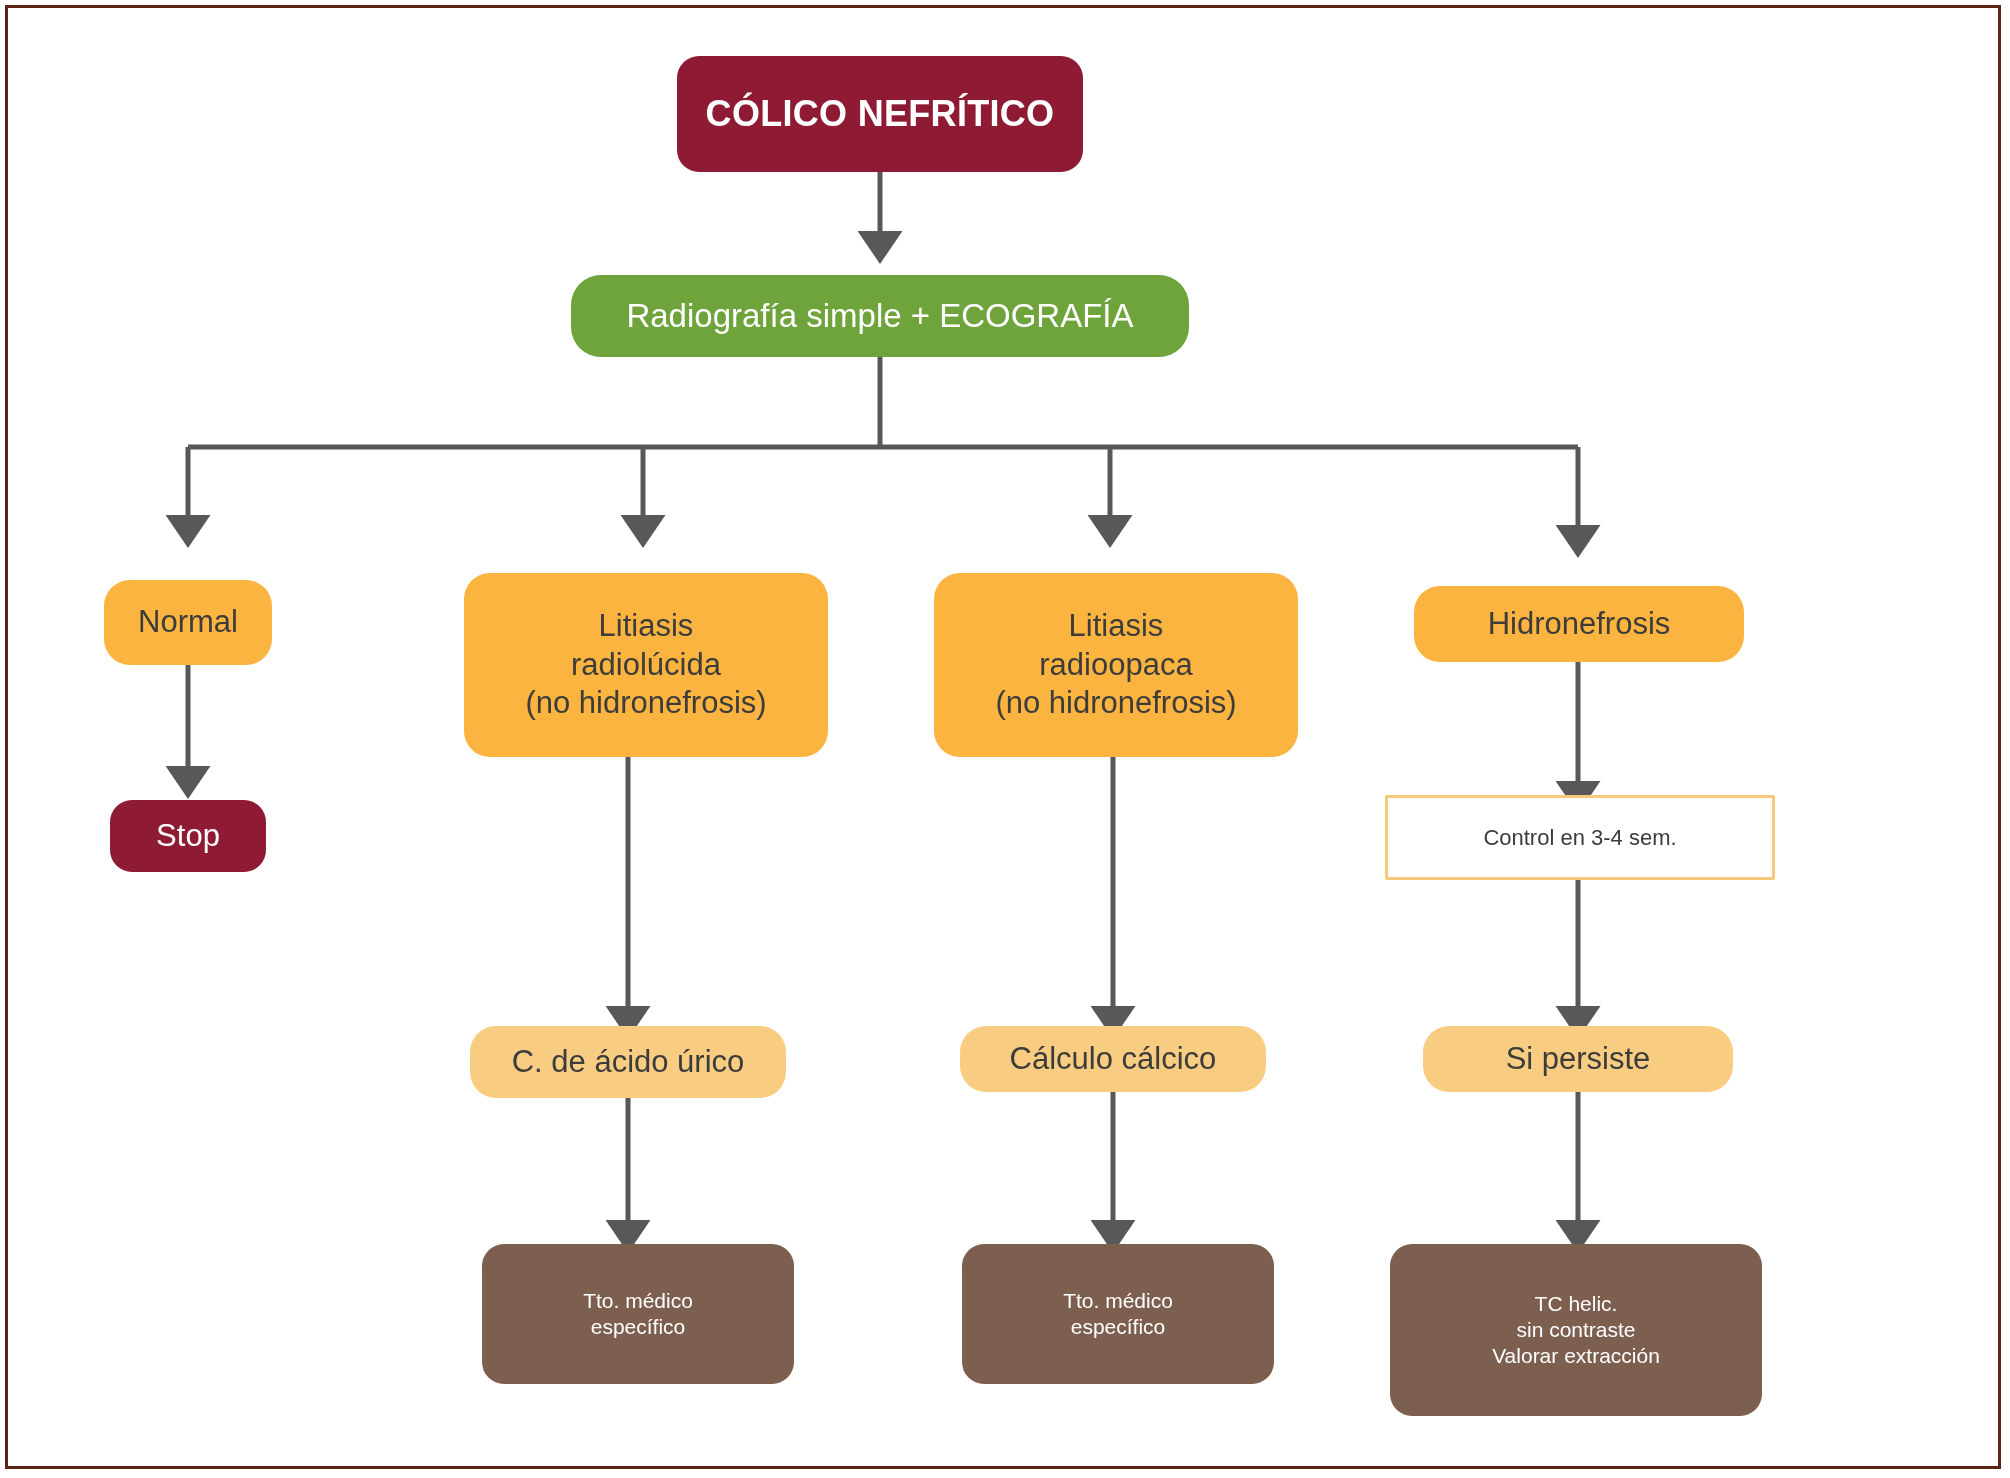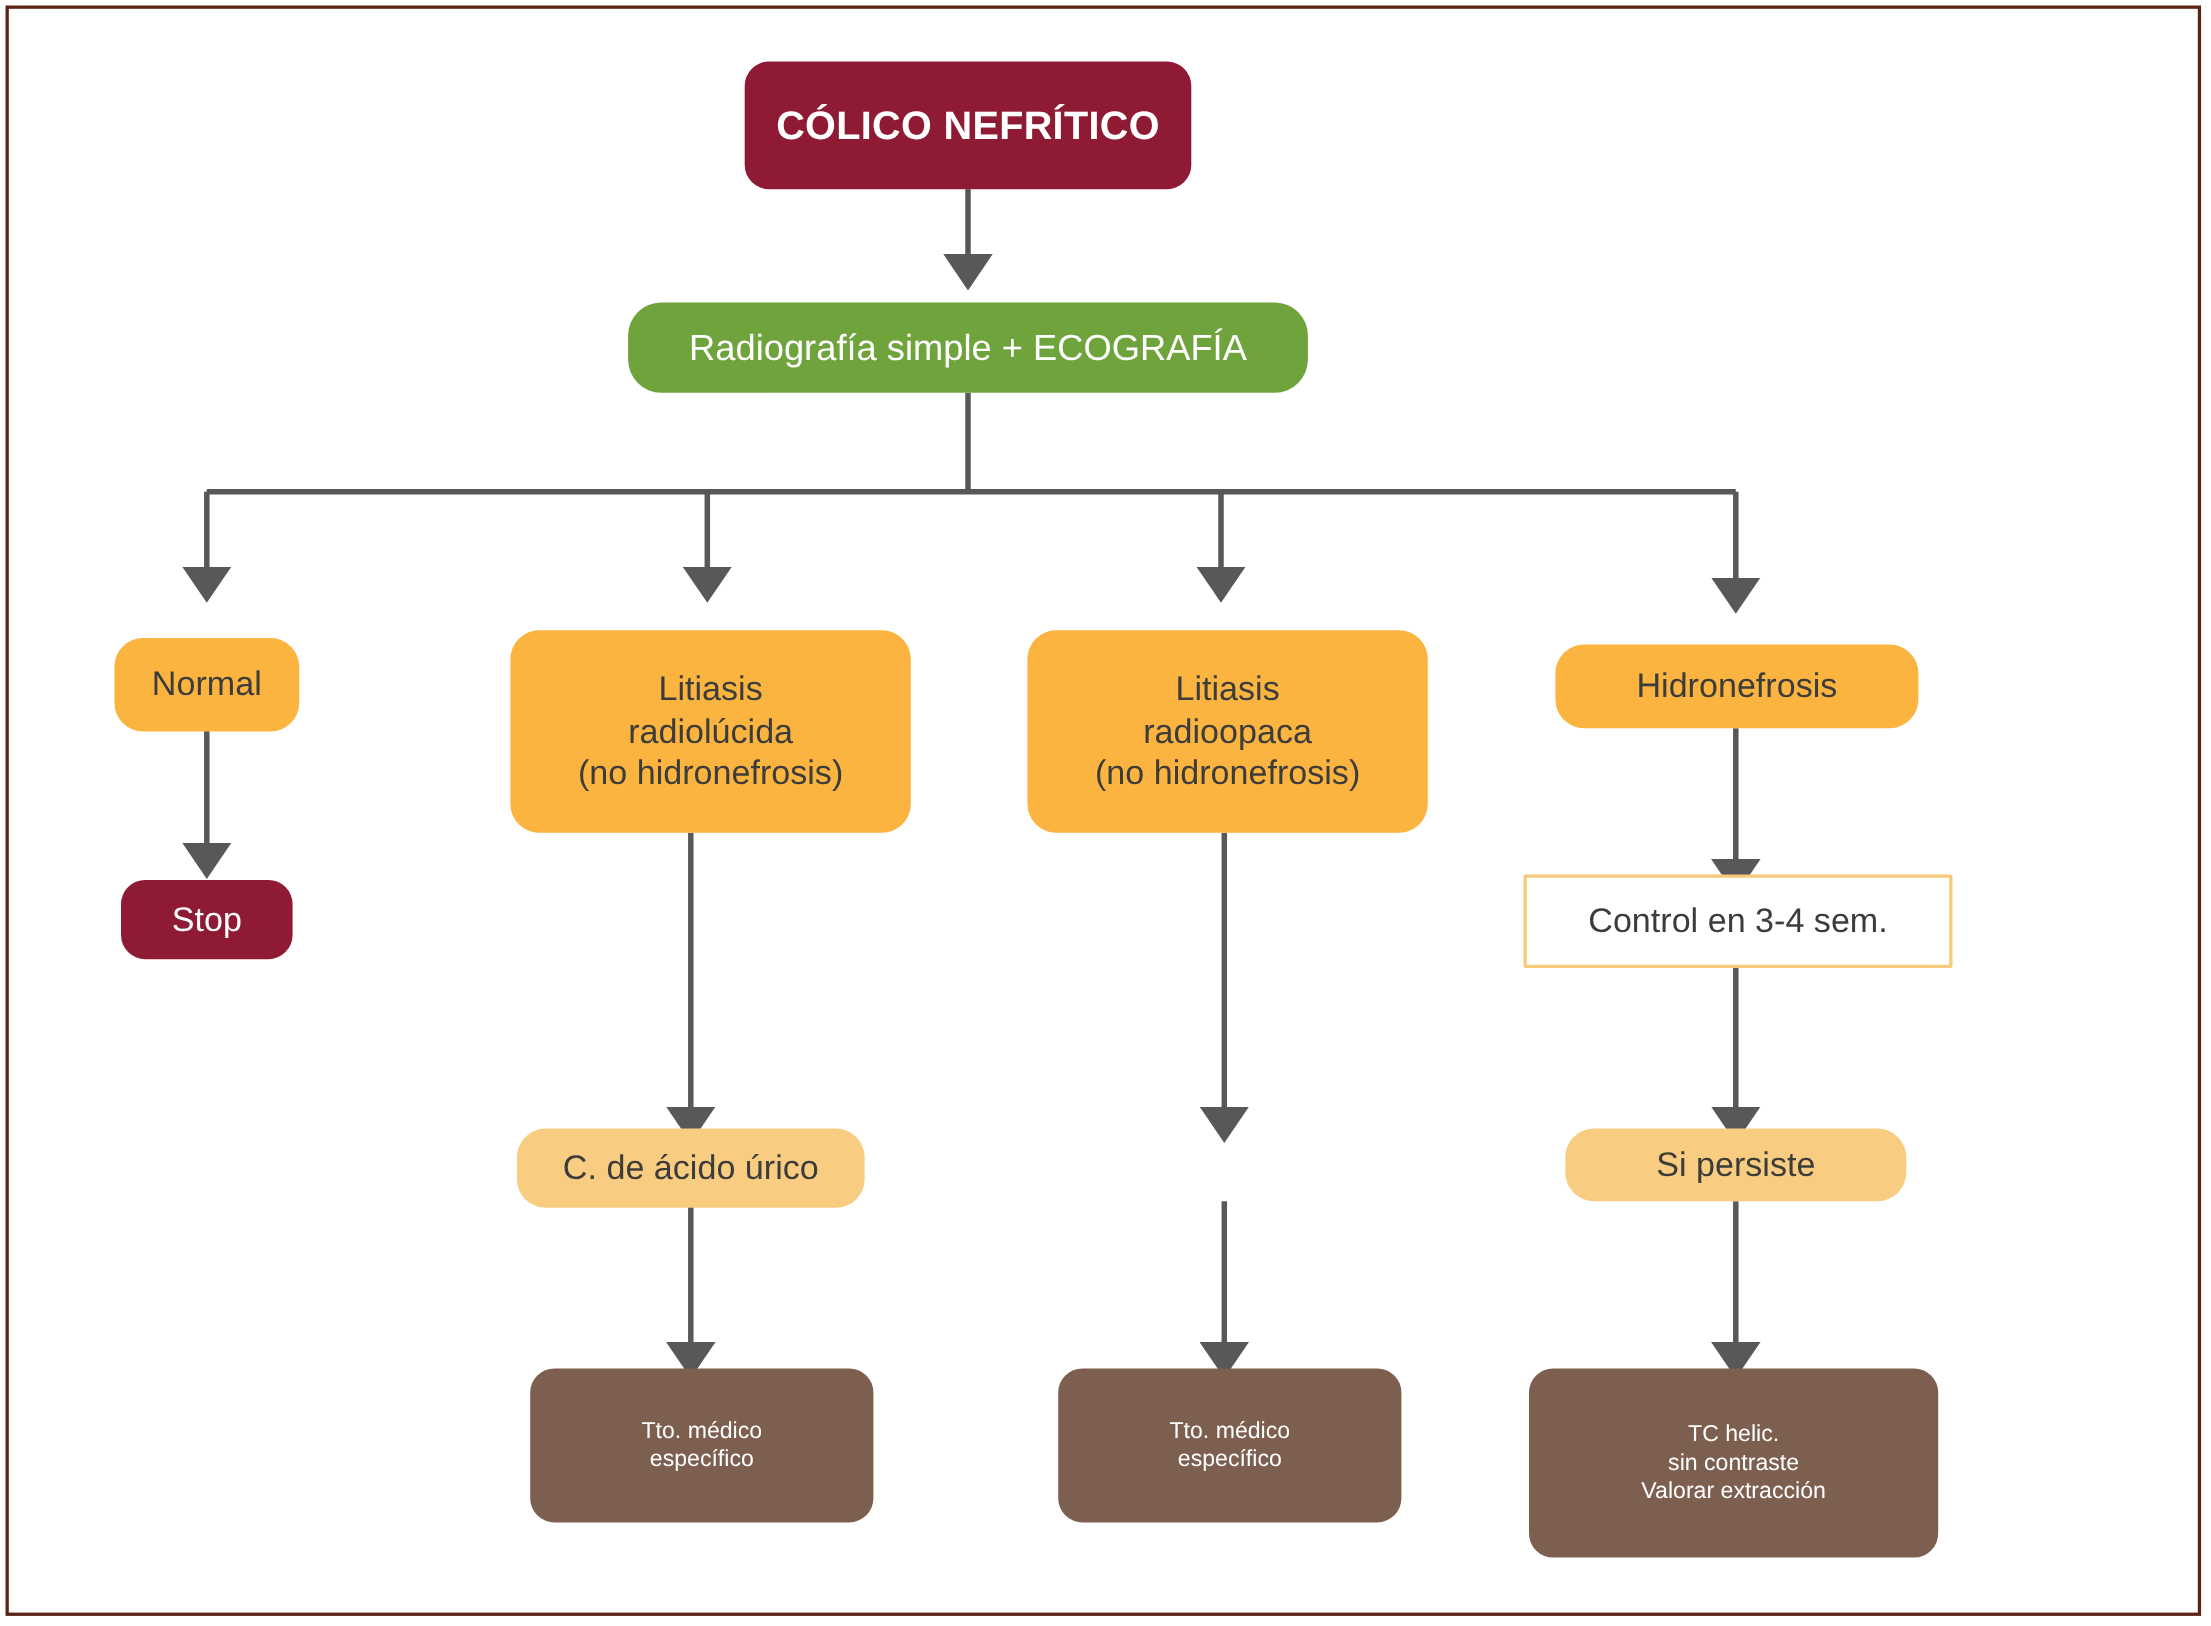--- a/index.html
+++ b/index.html
@@ -82,21 +82,21 @@
     background: #7D5F4F;
     color: #ffffff;
     border-radius: 22px;
     font-size: 21px;
   }
   .node-outline {
     background: #ffffff;
     color: #3C3C3B;
     border: 3px solid #F7C97A;
     border-radius: 2px;
-    font-size: 31px;
+    font-size: 22px;
   }
 </style>
 </head>
 <body>
 
 <div id="canvas">
 
   <div id="frame"></div>
 
   <svg id="connectors" viewBox="0 0 2010 1478" xmlns="http://www.w3.org/2000/svg">
@@ -150,20 +150,21 @@
 (no hidronefrosis)</div>
 
   <div class="node node-orange" style="left:1414px; top:586px; width:330px; height:76px;">Hidronefrosis</div>
 
   <div class="node node-dark-red" style="left:110px; top:800px; width:156px; height:72px;">Stop</div>
 
   <div class="node node-outline" style="left:1385px; top:795px; width:390px; height:85px;">Control en 3-4 sem.</div>
 
   <div class="node node-orange-light" style="left:470px; top:1026px; width:316px; height:72px;">C. de ácido úrico</div>
 
+  <div class="node node-orange-light" style="left:960px; top:1026px; width:306px; height:66px;">Cálculo cálcico</div>
 
   <div class="node node-orange-light" style="left:1423px; top:1026px; width:310px; height:66px;">Si persiste</div>
 
   <div class="node node-brown" style="left:482px; top:1244px; width:312px; height:140px;">Tto. médico
 específico</div>
 
   <div class="node node-brown" style="left:962px; top:1244px; width:312px; height:140px;">Tto. médico
 específico</div>
 
   <div class="node node-brown" style="left:1390px; top:1244px; width:372px; height:172px;">TC helic.

